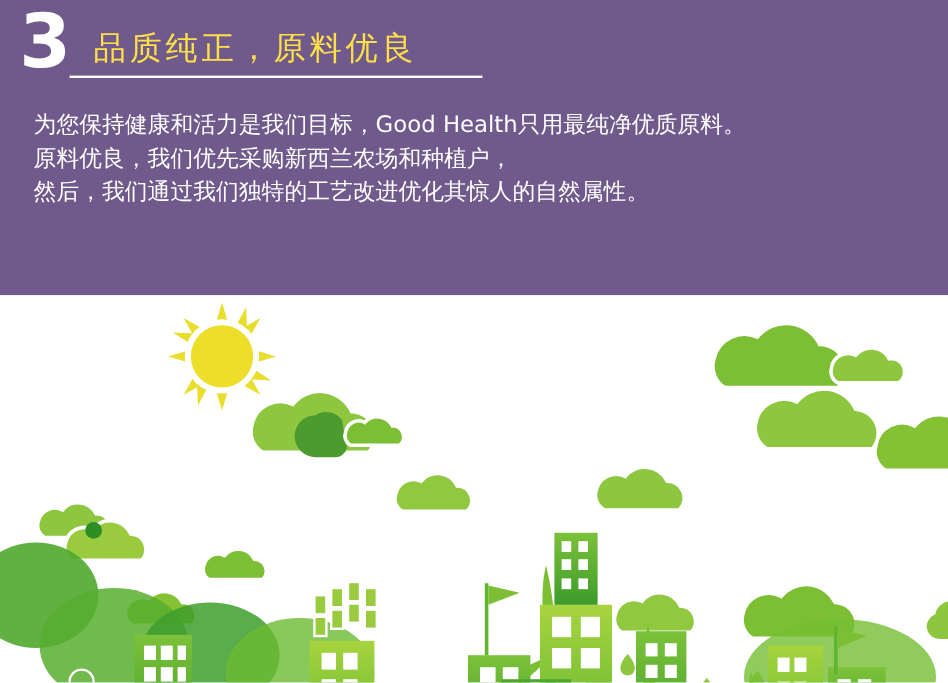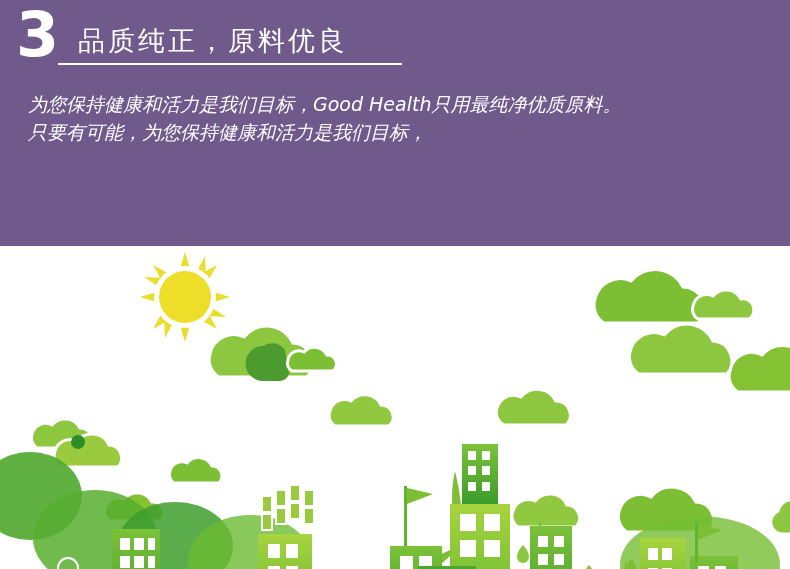--- a/index.html
+++ b/index.html
@@ -34,39 +34,38 @@
     color: #ffffff;
     font-family: "DejaVu Sans", "Liberation Sans", sans-serif;
     letter-spacing: -1px;
   }
   #banner-heading {
     position: absolute;
     left: 78px;
     top: 26px;
     font-size: 27px;
     line-height: 30px;
-    color: #ffffff;
+    color: #fde047;
     letter-spacing: 3px;
     white-space: nowrap;
     font-weight: normal;
   }
   #banner-underline {
     position: absolute;
     left: 58px;
     top: 63px;
     width: 344px;
     height: 2px;
     background: #ffffff;
   }
   #banner-body {
     position: absolute;
     left: 28px;
     top: 90px;
     width: 752px;
-    font-style: italic;
   }
   #banner-body .bodyline {
     color: #ffffff;
     font-size: 19px;
     line-height: 28px;
     white-space: nowrap;
     letter-spacing: 0px;
   }
 
   
@@ -87,21 +86,22 @@
   <div id="banner">
 
     <div id="banner-number">3</div>
 
     <div id="banner-heading">品质纯正，原料优良</div>
 
     <div id="banner-underline"></div>
 
     <div id="banner-body">
       <div class="bodyline">为您保持健康和活力是我们目标，Good Health只用最纯净优质原料。</div>
-      <div class="bodyline">只要有可能，为您保持健康和活力是我们目标，</div>
+      <div class="bodyline">原料优良，我们优先采购新西兰农场和种植户，</div>
+      <div class="bodyline">然后，我们通过我们独特的工艺改进优化其惊人的自然属性。</div>
     </div>
   </div>
 
   <div id="artwork">
     <svg width="790" height="323" viewBox="0 0 790 323" xmlns="http://www.w3.org/2000/svg">
       <defs>
         <linearGradient id="gHillDark" x1="0" y1="0" x2="0" y2="1">
           <stop offset="0%" stop-color="#3E9E2B"></stop>
             <stop offset="100%" stop-color="#176B1C"></stop>
         </linearGradient>

